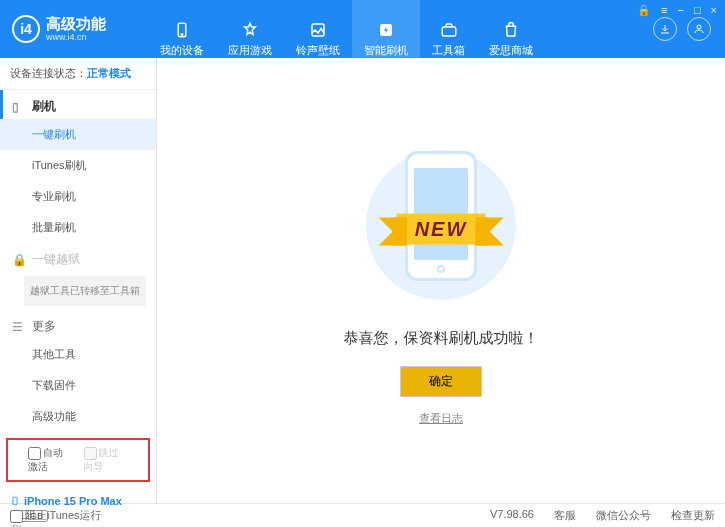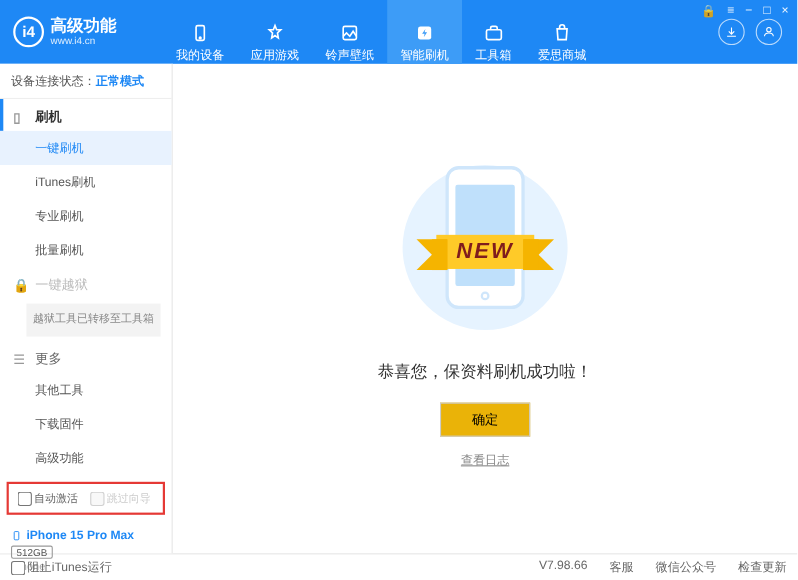--- a/index.html
+++ b/index.html
@@ -20,21 +20,21 @@
 .body-area { display: flex; height: 445px; }
 .sidebar { width: 157px; border-right: 1px solid #e5e5e5; display: flex; flex-direction: column; background: #fff; }
 .status-bar { padding: 8px 10px; font-size: 11px; color: #555; border-bottom: 1px solid #eee; }
 .status-value { color: #1e88f5; font-weight: bold; }
 .side-section { padding: 8px 0 4px 12px; display: flex; align-items: center; color: #666; font-size: 12px; }
 .side-section.accent { border-left: 3px solid #1e88f5; padding-left: 9px; color: #333; font-weight: bold; }
 .side-icon { width: 14px; display: inline-block; margin-right: 6px; color: #999; }
 .side-item { padding: 8px 10px 8px 32px; font-size: 11px; color: #555; cursor: pointer; }
 .side-item.active { background: #e8f2fe; color: #1e88f5; }
 .side-note { margin: 4px 10px 4px 24px; background: #f3f3f3; padding: 8px 6px; font-size: 10px; color: #888; text-align: center; line-height: 1.4; }
-.checkbox-area { border: 2px solid #e53935; margin: 6px; padding: 6px 8px; display: flex; gap: 11px; font-size: 10px; color: #666; align-items: center; }
+.checkbox-area { border: 2px solid #e53935; margin: 6px; padding: 6px 20px; display: flex; gap: 11px; font-size: 10px; color: #666; align-items: center; }
 .checkbox-area.disabled label:last-child { color: #ccc; }
 .device-area { padding: 6px 10px; font-size: 11px; }
 .device-name { color: #1e88f5; font-weight: bold; display: flex; align-items: center; gap: 4px; }
 .storage-badge { display: inline-block; border: 1px solid #999; padding: 0 4px; font-size: 9px; color: #555; margin-top: 2px; border-radius: 2px; }
 .device-type { color: #aaa; font-size: 10px; margin-top: 2px; }
 .main { flex: 1; display: flex; flex-direction: column; align-items: center; justify-content: center; }
 .illustration { width: 160px; height: 180px; position: relative; margin-bottom: 14px; }
 .phone-bg { position: absolute; left: 50%; top: 50%; transform: translate(-50%,-50%); width: 150px; height: 150px; background: #e6f3ff; border-radius: 50%; }
 .phone { position: absolute; left: 50%; top: 45%; transform: translate(-50%,-50%); width: 72px; height: 130px; background: #fff; border: 3px solid #cfe6fb; border-radius: 12px; }
 .phone-screen { position: absolute; top: 14px; left: 6px; right: 6px; bottom: 18px; background: #bfe0fb; border-radius: 2px; }

